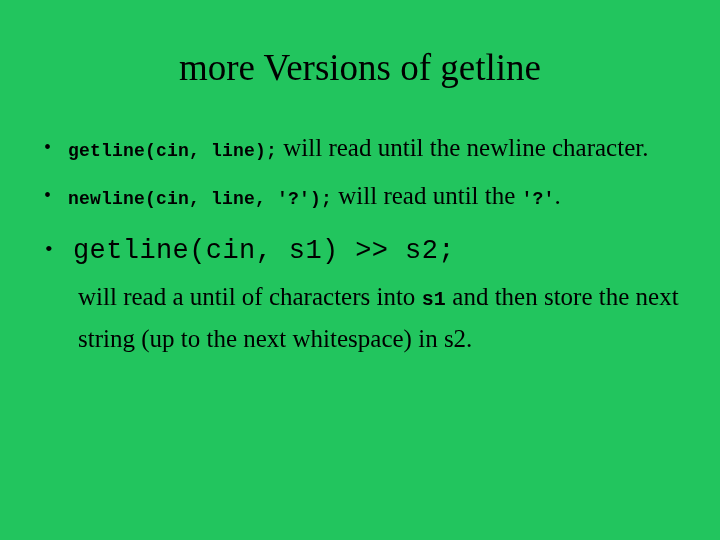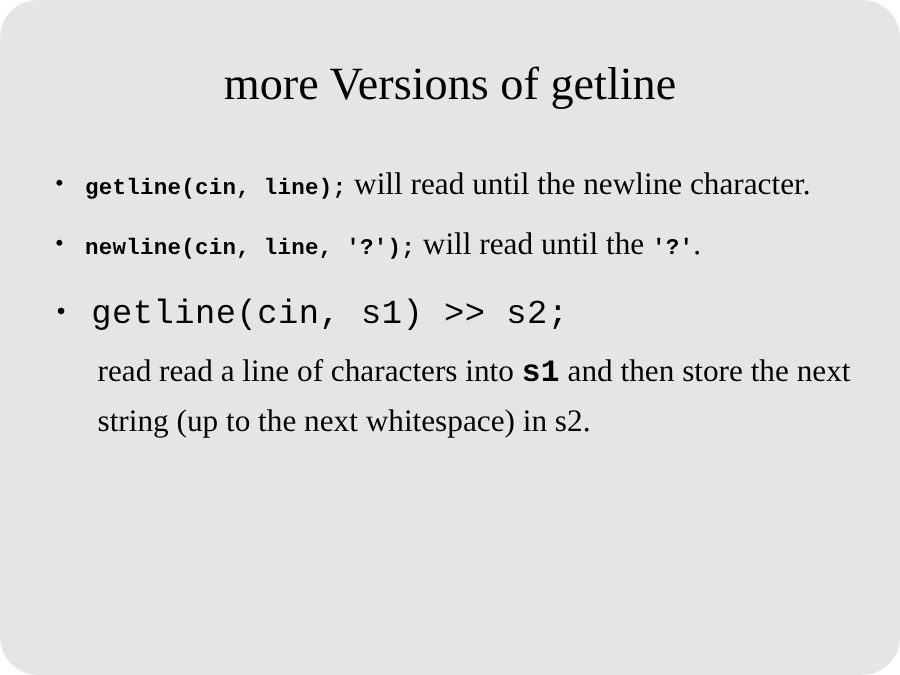--- a/index.html
+++ b/index.html
@@ -9,23 +9,22 @@
     background: #ffffff;
   }
   body {
     font-family: "Liberation Serif", "DejaVu Serif", serif;
     color: #000000;
   }
   #slide {
     position: relative;
     width: 720px;
     height: 540px;
-    background: #e5e5e5;
+    background: #22c55e;
     overflow: hidden;
-    border-radius: 30px;
   }
 
   
   #title {
     position: absolute;
     left: 0;
     top: 46px;
     width: 720px;
     text-align: center;
     font-family: "Liberation Serif", "DejaVu Serif", serif;
@@ -88,21 +87,21 @@
   
   .sub-para {
     font-family: "Liberation Serif", "DejaVu Serif", serif;
     font-size: 25px;
     line-height: 39px;
     padding-left: 48px;
     margin-top: 4px;
   }
   .sub-para .code {
     font-family: "Liberation Mono", "DejaVu Sans Mono", monospace;
-    font-size: 25px;
+    font-size: 20px;
     font-weight: bold;
     letter-spacing: 0.2px;
   }
 
   .gap-1 { height: 5px; }
   .gap-2 { height: 8px; }
 </style>
 </head>
 <body>
 
@@ -122,17 +121,17 @@
       <span class="dot">•</span><span class="code">newline(cin, line, '?');</span><span> will read until the </span><span class="code">'?'</span><span>.</span>
     </div>
 
     <div class="gap-2"></div>
 
     <div class="bullet-row lvl-big">
       <span class="dot">•</span><span class="code-lg">getline(cin, s1) &gt;&gt; s2;</span>
     </div>
 
     <div class="sub-para">
-      <span>read read a line of characters into </span><span class="code">s1</span><span> and then store the next string (up to the next whitespace) in s2.</span>
+      <span>will read a until of characters into </span><span class="code">s1</span><span> and then store the next string (up to the next whitespace) in s2.</span>
     </div>
 
   </div>
 </div>
 
 </body></html>

